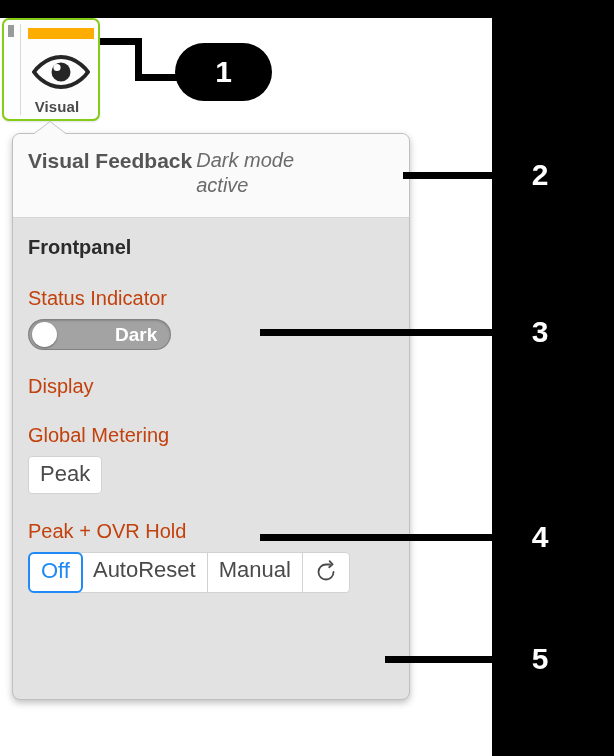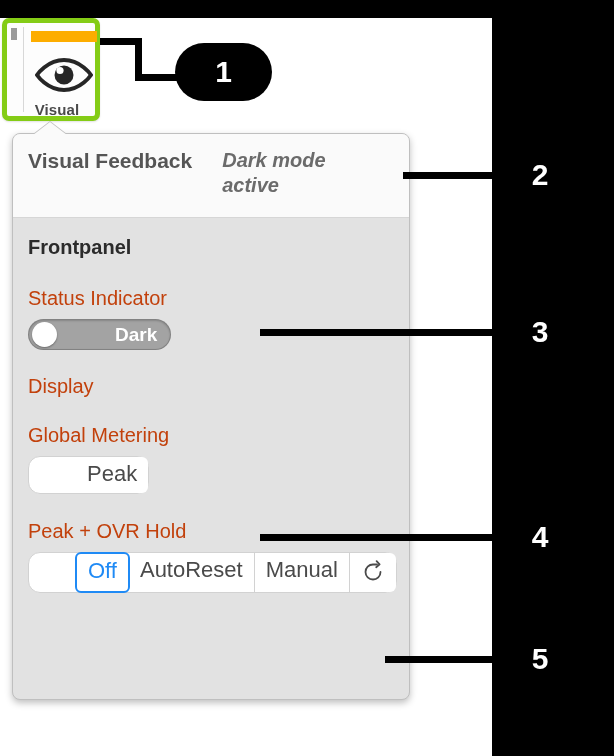--- a/index.html
+++ b/index.html
@@ -27,21 +27,21 @@
   }
 
   
   #visual-button {
     position: absolute;
     left: 2px;
     top: 18px;
     width: 98px;
     height: 103px;
     background: #fdfdfd;
-    border: 5px solid #84cc16;
+    border: 2px solid #84cc16;
     border-radius: 7px;
     box-sizing: border-box;
     box-shadow: 0 1px 2px rgba(0,0,0,0.12);
   }
   #visual-button-handle {
     position: absolute;
     left: 4px;
     top: 5px;
     width: 6px;
     height: 12px;
@@ -114,37 +114,36 @@
     position: relative;
     height: 84px;
     background: #fafafa;
     border-top-left-radius: 7px;
     border-top-right-radius: 7px;
     border-bottom: 1px solid #d6d6d6;
     box-sizing: border-box;
     padding: 14px 16px 0 15px;
     display: flex;
     align-items: flex-start;
-    gap: 30px;
+    gap: 4px;
   }
   #panel-title {
     font-size: 21px;
     font-weight: 700;
     color: #555555;
     white-space: nowrap;
     line-height: 1.25;
   }
   #panel-subtitle {
     font-size: 20px;
     font-style: italic;
     color: #6b6b6b;
     line-height: 1.25;
     max-width: 140px;
     text-align: left;
-    font-weight: bold;
   }
   #panel-body {
     padding: 18px 15px 0 15px;
   }
   .section-title {
     font-size: 20px;
     font-weight: 700;
     color: #2b2b2b;
     margin: 0 0 28px 0;
   }
@@ -186,25 +185,24 @@
     font-weight: 700;
     color: #ffffff;
     padding: 0 10px;
     line-height: 1;
   }
 
   
   .segmented {
     display: inline-flex;
     background: #ffffff;
-    border-radius: 12px;
+    border-radius: 4px;
     border: 1px solid #d2d2d2;
     box-sizing: border-box;
     overflow: visible;
-    padding-left: 47px;
   }
   .segment {
     font-size: 22px;
     color: #4a4a4a;
     padding: 4px 11px 6px 11px;
     background: #ffffff;
     border-right: 1px solid #d2d2d2;
     cursor: pointer;
     line-height: 1.2;
     position: relative;

